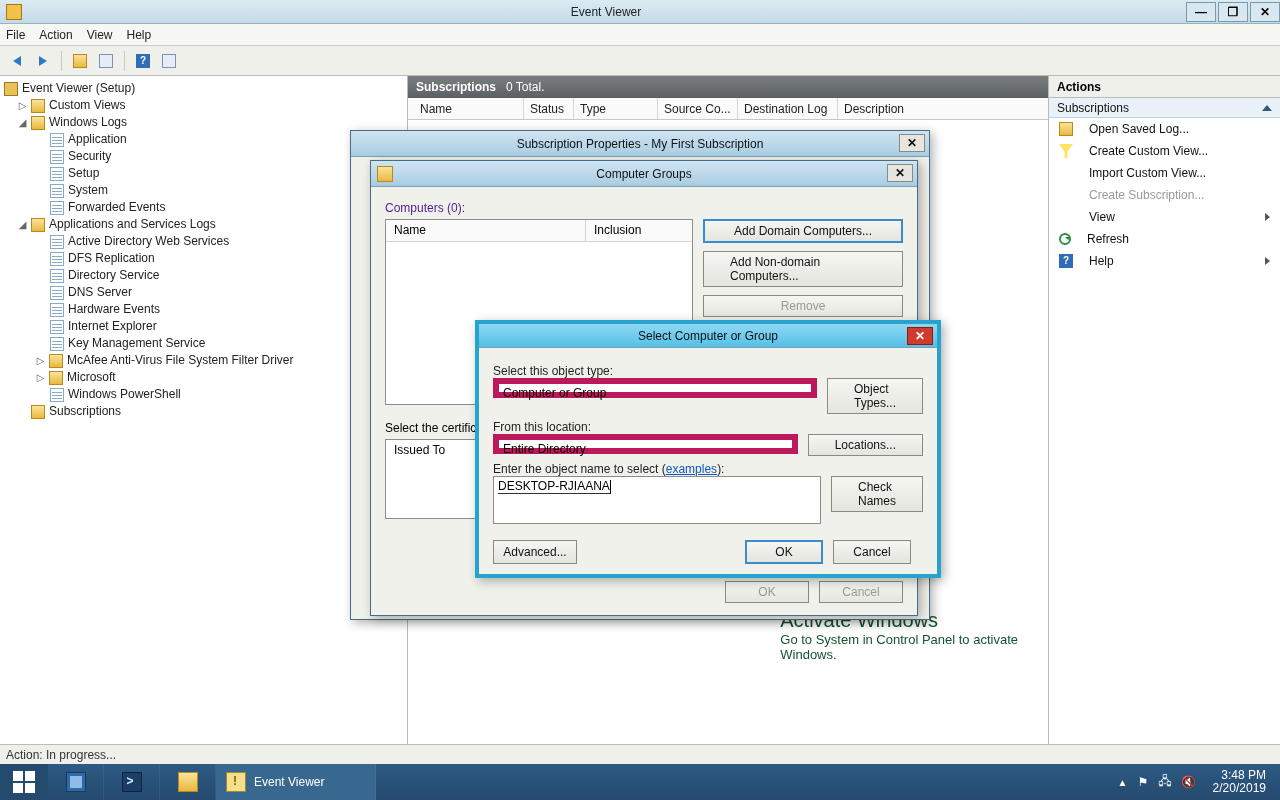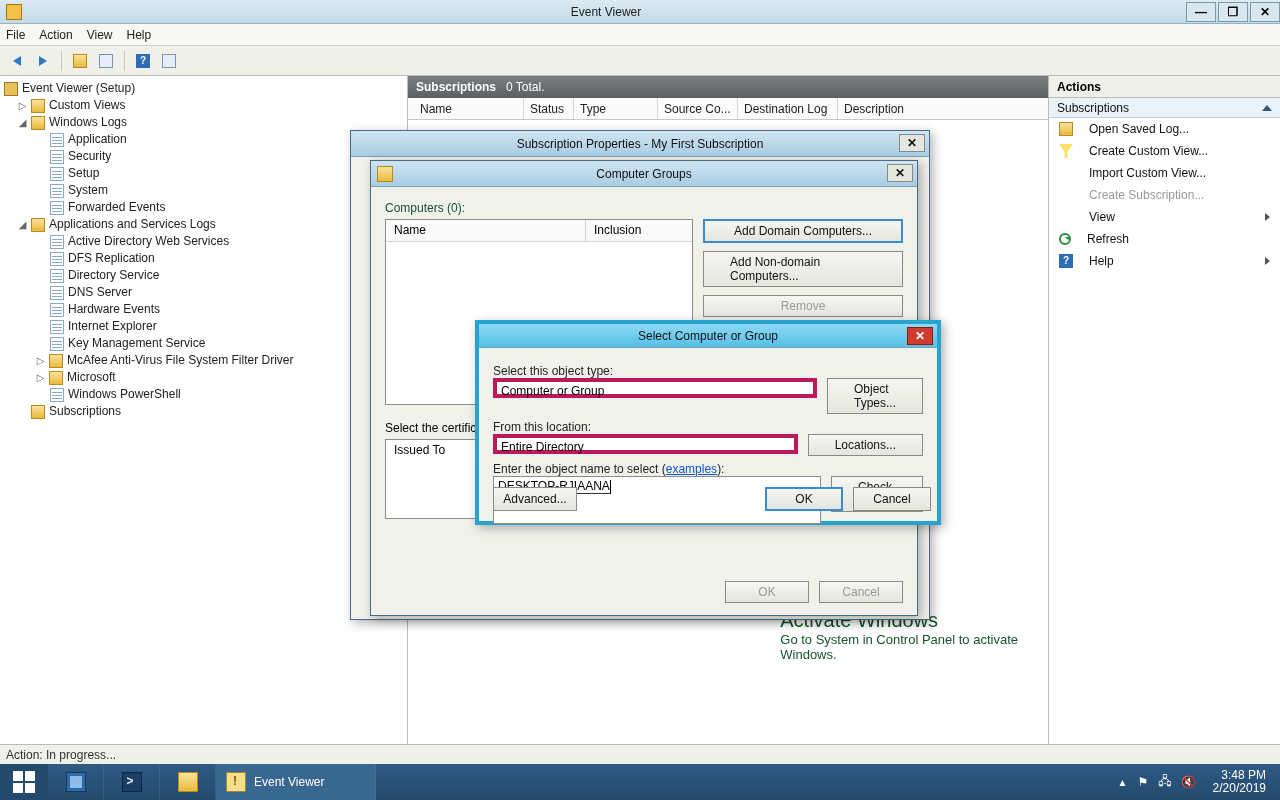--- a/index.html
+++ b/index.html
@@ -68,45 +68,45 @@
 .dialog{position:absolute;background:#f1f1ec;border:1px solid #4a6b85;box-shadow:3px 3px 10px rgba(0,0,0,.3);}
 .dlg-title{height:26px;background:linear-gradient(#cfe5f2,#a9cce2);display:flex;align-items:center;justify-content:center;position:relative;color:#111;border-bottom:1px solid #7aa1ba;text-align:center;}
 .dlg-title .ticonL{position:absolute;left:6px;top:5px;width:16px;height:16px;}
 .dlg-close{position:absolute;right:4px;top:3px;width:26px;height:18px;background:#e6e6e0;border:1px solid #8a8a85;display:flex;align-items:center;justify-content:center;font-weight:bold;}
 .dlg-close.red{background:#cf3b2f;color:#fff;border-color:#8a1c15;}
 
 
 #dlg-subprops{left:350px;top:130px;width:580px;height:490px;}
 #dlg-computergroups{left:370px;top:160px;width:548px;height:456px;}
 #dlg-computergroups .body{padding:10px 14px;}
-.cg-label{margin:4px 0 4px 0;color:#14532d;}
+.cg-label{margin:4px 0 4px 0;color:#4c1d95;}
 .cg-list{border:1px solid #8c8c88;background:#fff;height:186px;display:flex;flex-direction:column;}
 .cg-list .hdr{display:flex;height:22px;border-bottom:1px solid #d4d4cf;background:#fafafa;}
 .cg-list .hdr span{padding:3px 8px;border-right:1px solid #d4d4cf;}
 .cg-list .hdr span:first-child{flex:0 0 200px;} .cg-list .hdr span:last-child{flex:1;border-right:none;}
 .btn{background:linear-gradient(#f6f6f2,#e5e5df);border:1px solid #8a8a85;padding:3px 26px;min-height:22px;display:flex;align-items:center;justify-content:center;color:#111;}
 .btn.primary{border:2px solid #3a8ccf;}
 .btn.disabled{color:#9a9a95;}
 .cg-cert-label{margin-top:16px;}
 .cg-cert{border:1px solid #8c8c88;background:#fff;height:80px;margin-top:4px;}
 .cg-cert .hdr{padding:3px 8px;}
 .cg-bottom{position:absolute;right:14px;bottom:12px;display:flex;gap:10px;}
 
 
-#dlg-select{left:475px;top:320px;width:466px;height:205px;border:4px solid #27a3d0;background:#f1f1ec;}
+#dlg-select{left:475px;top:320px;width:466px;height:258px;border:4px solid #27a3d0;background:#f1f1ec;}
 #dlg-select .dlg-title{background:linear-gradient(#8fd8f4,#54c0e6);height:24px;}
 #dlg-select .body{padding:10px 14px;position:relative;height:calc(100% - 24px);}
 .fieldlabel{color:#222;margin-top:6px;}
-.txtbox{border:4px solid #be185d;background:#fff;padding:2px 4px;height:20px;}
+.txtbox{border:6px solid #be185d;background:#fff;padding:2px 4px;height:20px;}
 .txtboxbig{border:1px solid #8c8c88;background:#fff;padding:2px 4px;height:48px;overflow:hidden;}
 #dlg-select .row{display:flex;gap:10px;align-items:flex-start;}
 #dlg-select .row .col{flex:1;}
 #dlg-select .row .rbtn{flex:0 0 86px;}
 .link{color:#1054c7;text-decoration:underline;}
-#dlg-select .bottom{position:absolute;left:14px;right:6px;bottom:10px;display:flex;justify-content:space-between;}
+#dlg-select .bottom{position:absolute;left:14px;right:26px;bottom:10px;display:flex;justify-content:space-between;}
 #dlg-select .bottom .right{display:flex;gap:10px;}
 
 
 .statusbar{height:20px;background:#f0f0eb;border-top:1px solid #bcbcb6;display:flex;align-items:center;padding:0 6px;color:#333;}
 
 
 .taskbar{height:36px;background:linear-gradient(#2e5a84,#244a6e);display:flex;align-items:stretch;color:#fff;}
 .taskbar .start{width:48px;background:#244a6e;display:flex;align-items:center;justify-content:center;}
 .winflag{width:22px;height:22px;display:grid;grid-template-columns:1fr 1fr;grid-template-rows:1fr 1fr;gap:2px;}
 .winflag div{background:#fff;}

